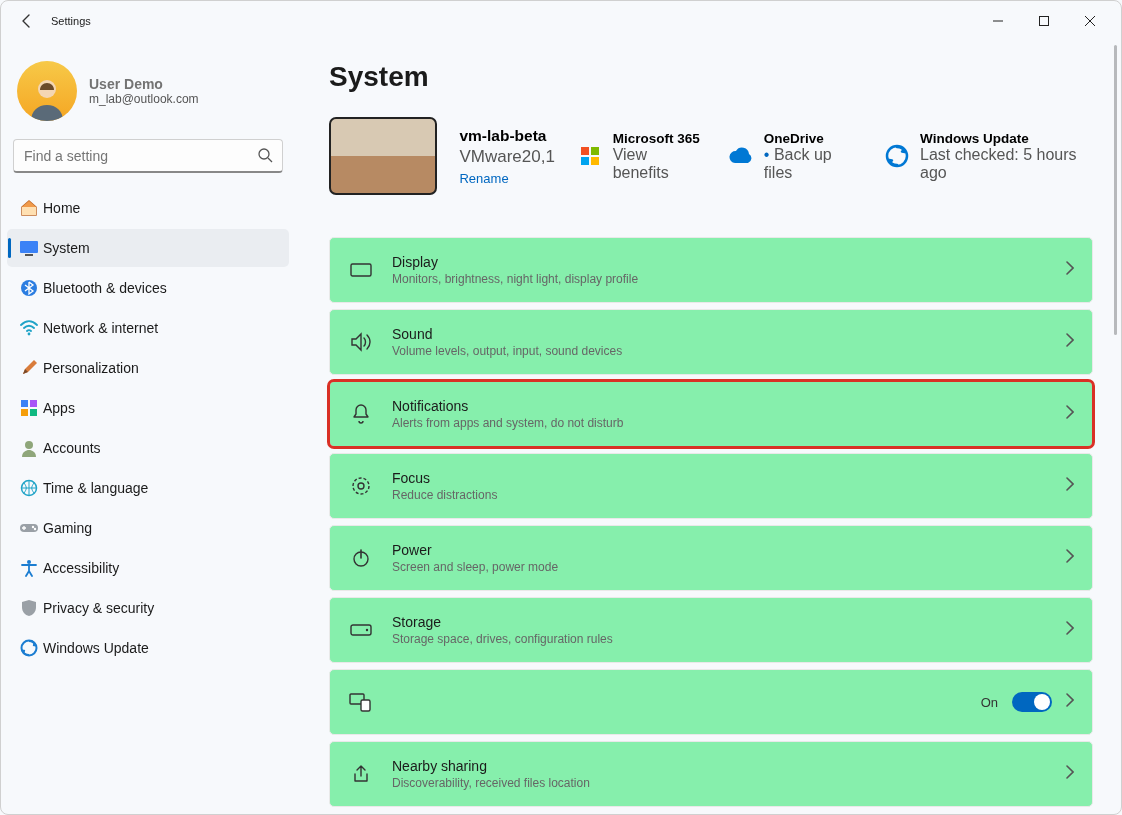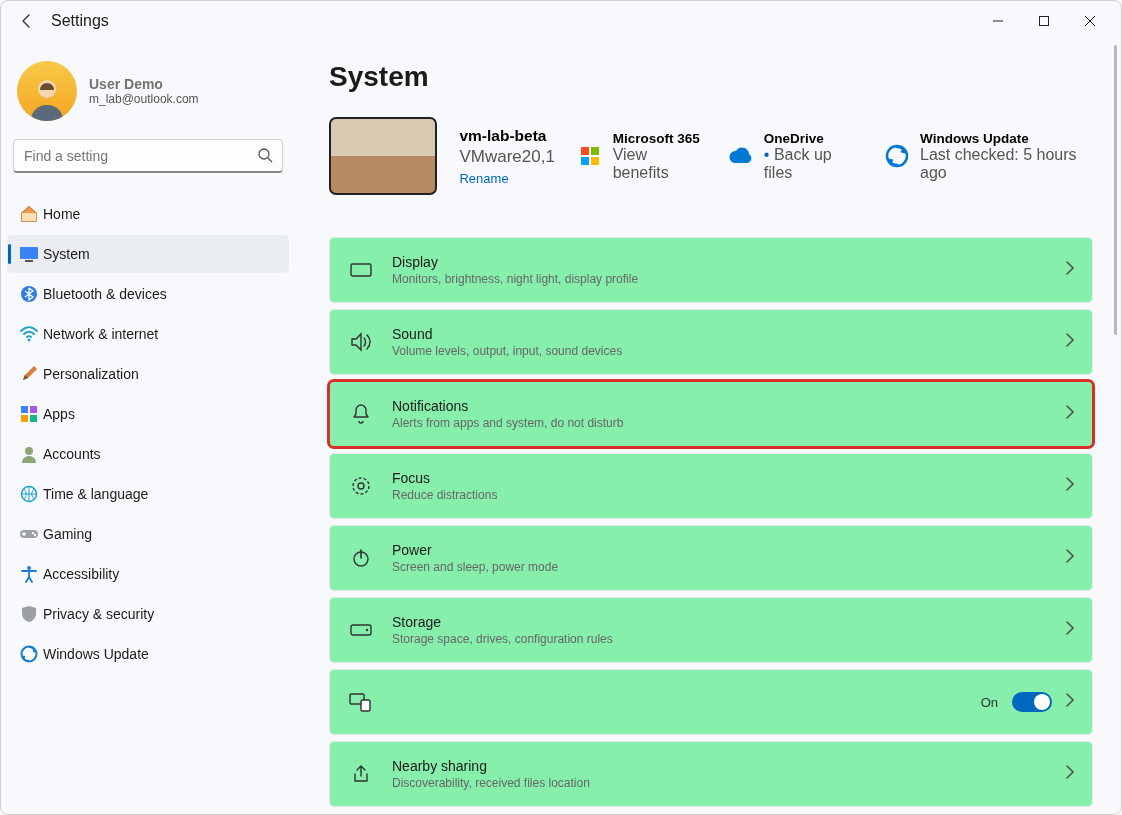--- a/index.html
+++ b/index.html
@@ -1,29 +1,29 @@
 <!DOCTYPE html>
 <html><head>
 <meta charset="utf-8">
 <style>
 * { box-sizing: border-box; margin: 0; padding: 0; font-family: "Segoe UI", sans-serif; }
 body { width: 1122px; height: 815px; background: #f7f9fc; overflow: hidden; position: relative; border: 1px solid #d0d0d0; border-radius: 8px; }
 .titlebar { height: 40px; display: flex; align-items: center; padding: 0 8px; }
 .back-btn { width: 36px; height: 36px; display: flex; align-items: center; justify-content: center; border-radius: 4px; cursor: pointer; }
-.title { font-size: 16px; margin-left: 6px; color: #1b1b1b; }
+.title { font-size: 11px; margin-left: 6px; color: #1b1b1b; }
 .win-controls { margin-left: auto; display: flex; }
 .win-btn { width: 46px; height: 32px; display: flex; align-items: center; justify-content: center; cursor: pointer; }
 .layout { display: flex; height: calc(100% - 40px); }
 .sidebar { width: 300px; padding: 10px 12px 10px 6px; height: 100%; overflow: hidden; }
 .profile { display: flex; align-items: center; gap: 12px; padding: 10px 10px 18px 10px; }
 .avatar { width: 60px; height: 60px; border-radius: 50%; background: linear-gradient(#f7c948,#f5a623); display:flex; align-items:flex-end; justify-content:center; overflow:hidden; }
 .avatar svg { width: 48px; height: 48px; }
 .profile-name { font-size: 14px; font-weight: 600; color: #737373; }
 .profile-email { font-size: 12px; color: #555; }
-.search { position: relative; margin: 0 6px 22px 6px; }
+.search { position: relative; margin: 0 6px 16px 6px; }
 .search input { width: 100%; height: 34px; border: 1px solid #d0d0d0; border-radius: 4px; background: #fdfdfd; padding: 0 34px 0 10px; font-size: 14px; border-bottom: 2px solid #888; }
 .search .search-icon { position: absolute; right: 10px; top: 8px; color: #555; }
 .nav { display: flex; flex-direction: column; gap: 2px; }
 .nav-item { display: flex; align-items: center; gap: 4px; height: 38px; padding: 0 12px; border-radius: 5px; cursor: pointer; font-size: 14px; color: #1b1b1b; position: relative; }
 .nav-item.active { background: #eaedf1; }
 .nav-item.active::before { content: ""; position: absolute; left: 1px; top: 9px; bottom: 9px; width: 3px; background: #0067c0; border-radius: 2px; }
 .nav-icon { width: 20px; height: 20px; display: flex; align-items: center; justify-content: center; }
 .content { flex: 1; padding: 20px 28px 10px 28px; height: 100%; overflow-y: auto; }
 .page-title { font-size: 28px; font-weight: 600; margin-bottom: 24px; color: #1b1b1b; }
 .header-row { display: flex; align-items: center; gap: 22px; margin-bottom: 42px; }

